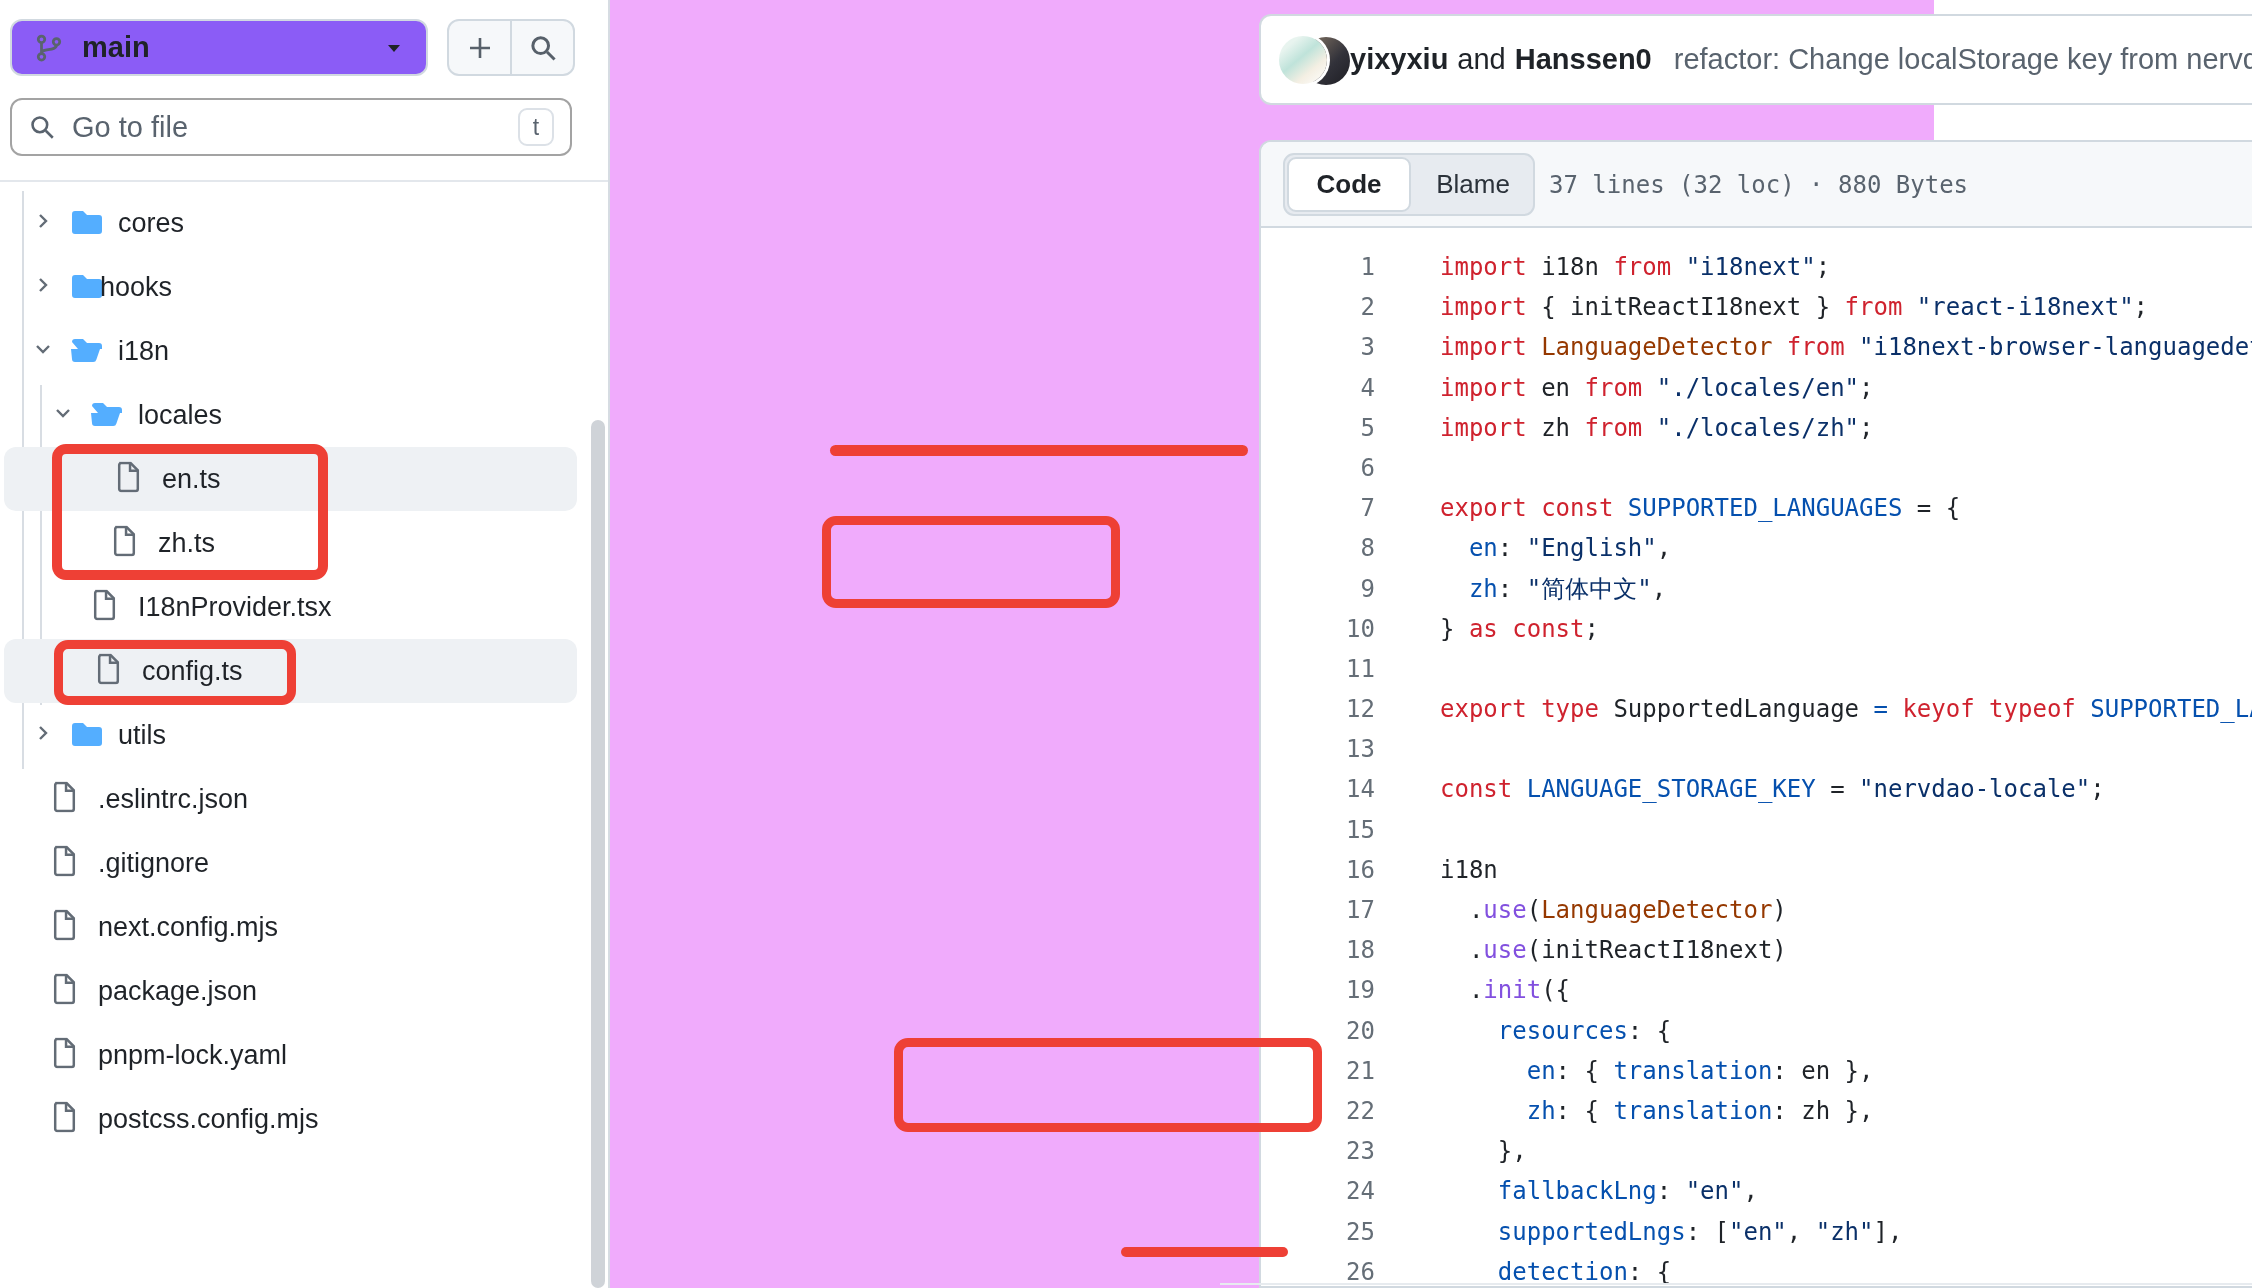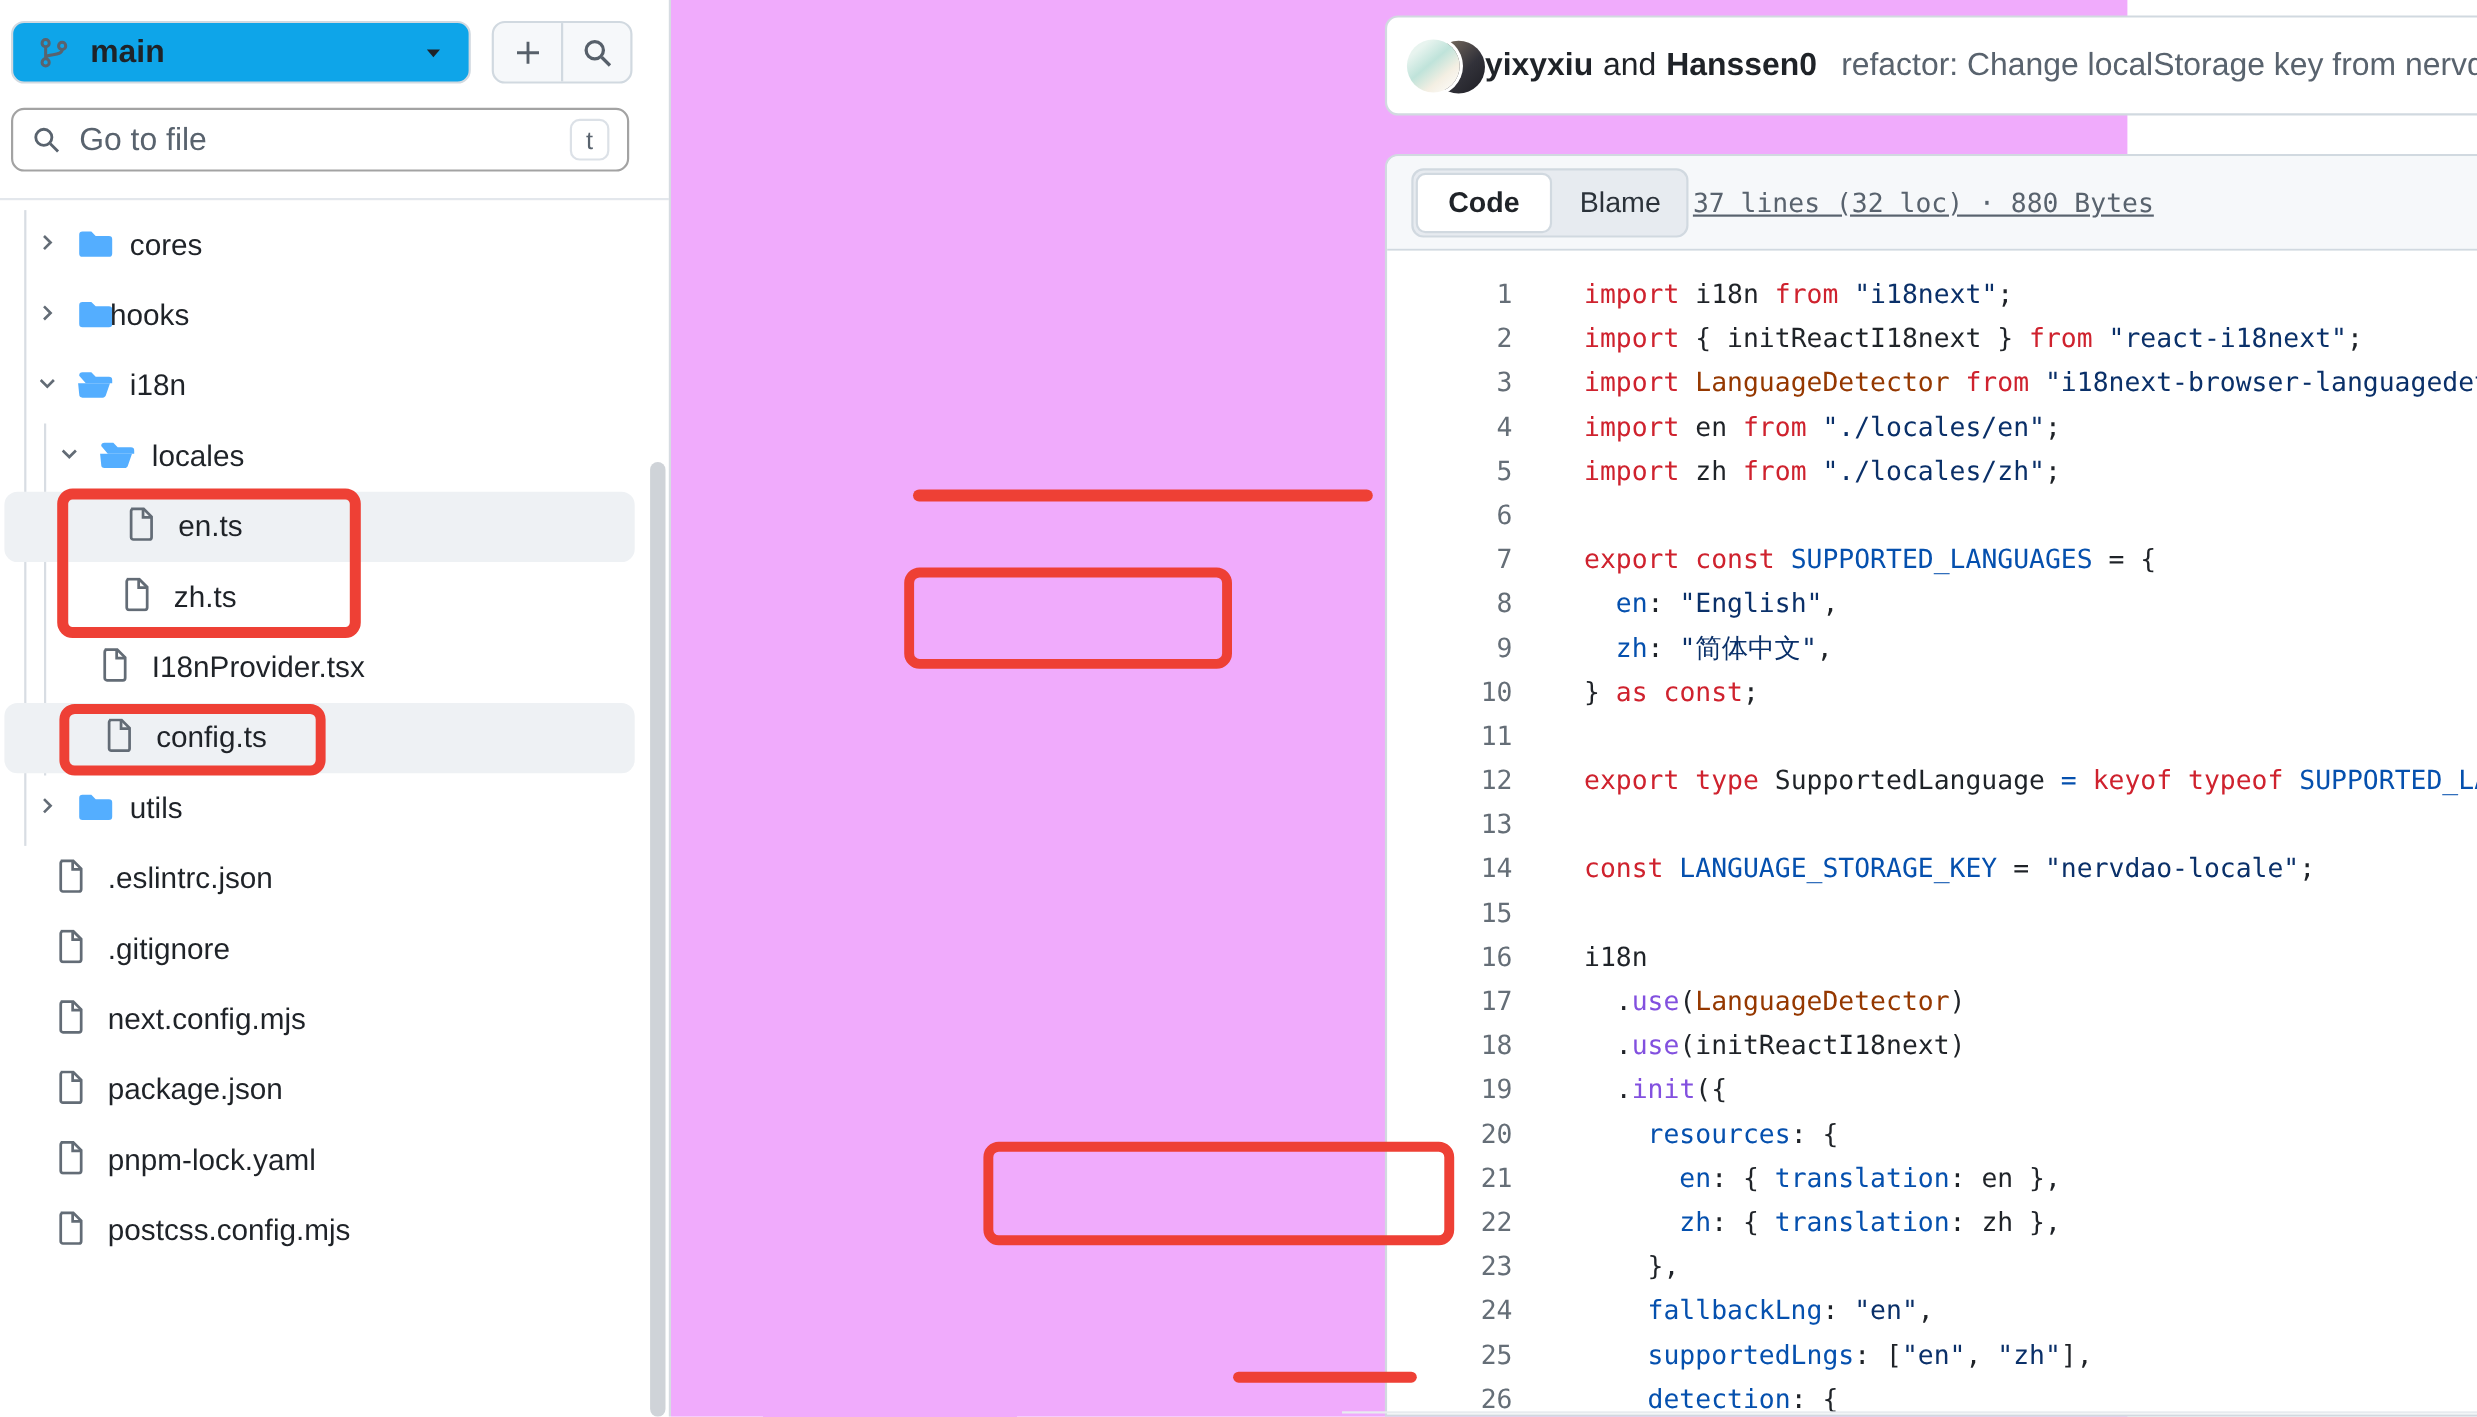--- a/index.html
+++ b/index.html
@@ -5,21 +5,21 @@
   * { margin:0; padding:0; box-sizing:border-box; }
   html,body { width:2252px; height:1288px; overflow:hidden; background:#fff;
               font-family:"Liberation Sans", sans-serif; color:#1f2328; }
   .page { position:relative; width:2252px; height:1288px; }
 
   
   .sidebar { position:absolute; left:0; top:0; width:608px; height:1288px; background:#fff; }
   .side-divider { position:absolute; left:608px; top:0; width:2px; height:1288px; background:#d6dce2; }
 
   .branch-btn { position:absolute; left:10px; top:19px; width:418px; height:57px;
-                background:#0ea5e9; border:2px solid #d1d9e0; border-radius:12px;
+                background:#8b5cf6; border:2px solid #d1d9e0; border-radius:12px;
                 display:flex; align-items:center; padding:0 22px; cursor:pointer; }
   .branch-btn .lbl { font-size:29px; font-weight:600; margin-left:18px; color:#1f2328; }
   .branch-btn .caret { margin-left:auto; }
 
   .icon-group { position:absolute; left:447px; top:19px; width:128px; height:57px;
                 background:#f6f8fa; border:2px solid #d1d9e0; border-radius:12px;
                 display:flex; align-items:stretch; }
   .icon-group .seg { flex:1; display:flex; align-items:center; justify-content:center; cursor:pointer; }
   .icon-group .sep { width:2px; background:#d1d9e0; }
 
@@ -64,22 +64,22 @@
   .code-card { position:absolute; left:649px; top:140px; width:1681px; height:1148px;
                background:#fff; border:2px solid #d1d9e0; border-radius:12px 12px 0 0; }
   .code-head { position:relative; height:86px; background:#f6f8fa;
                border-bottom:2px solid #d1d9e0; border-radius:10px 10px 0 0; }
   .seg-ctl { position:absolute; left:22px; top:11px; width:252px; height:63px;
              background:#e7ebf0; border:2px solid #d1d9e0; border-radius:11px; display:flex; }
   .seg-ctl .tab { flex:1; display:flex; align-items:center; justify-content:center;
                   font-size:26px; color:#2b323a; cursor:pointer; }
   .seg-ctl .tab.active { background:#fff; border:2px solid #d1d9e0; border-radius:9px;
                          margin:2px; font-weight:700; color:#1f2328; }
-  .code-meta { position:absolute; left:278px; top:0; height:86px; display:flex; align-items:center;
-               font-family:"DejaVu Sans Mono",monospace; font-size:24px; color:#59636e;text-decoration:underline; }
+  .code-meta { position:absolute; left:288px; top:0; height:86px; display:flex; align-items:center;
+               font-family:"DejaVu Sans Mono",monospace; font-size:24px; color:#59636e; }
 
   .code-body { position:absolute; left:0; top:88px; padding-top:17px; width:100%; }
   .cline { height:40.2px; line-height:40.2px; white-space:pre;
            font-family:"DejaVu Sans Mono",monospace; font-size:24px; }
   .cline .ln { display:inline-block; width:114px; text-align:right; color:#656e77;
                cursor:pointer; vertical-align:top; }
   .cline .src { margin-left:65px; }
   .tk-k { color:#cf222e; } .tk-s { color:#0a3069; } .tk-c { color:#0550ae; }
   .tk-e { color:#953800; } .tk-f { color:#8250df; } .tk-p { color:#1f2328; }
 

